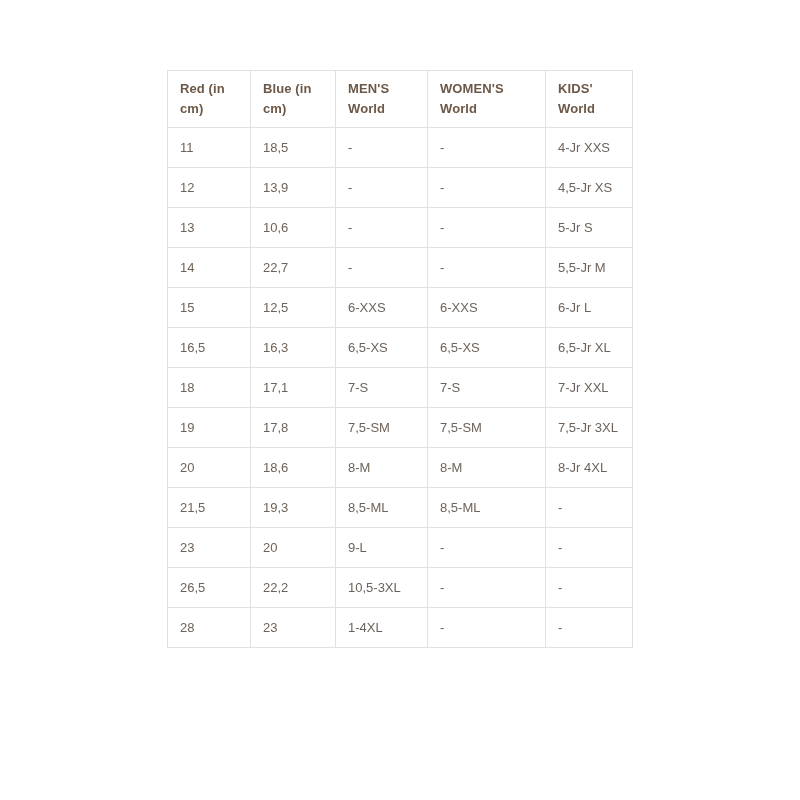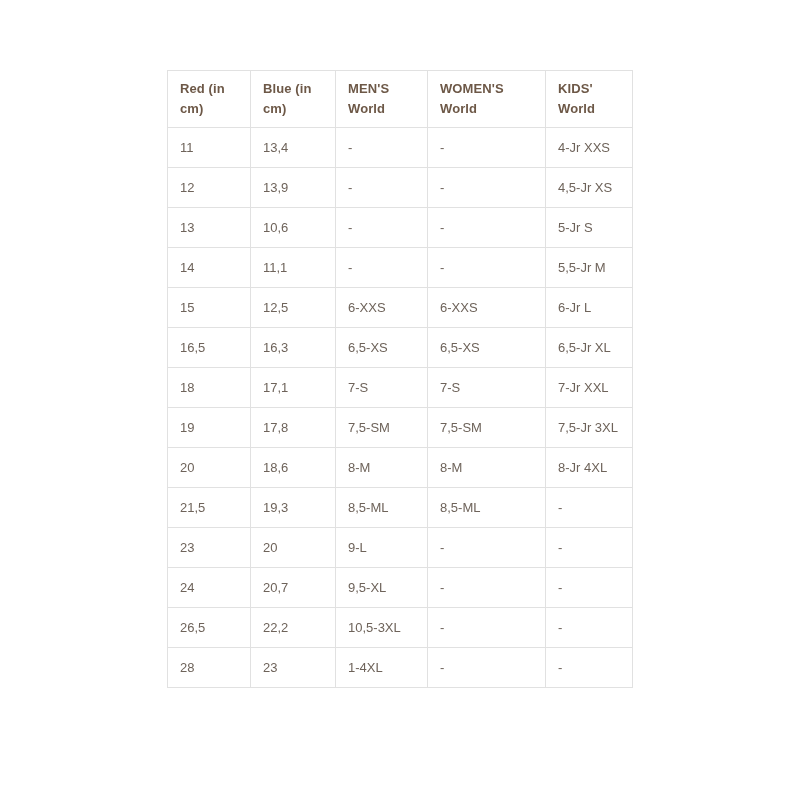--- a/index.html
+++ b/index.html
@@ -64,42 +64,42 @@
           <th>Red (in cm)</th>
           <th>Blue (in cm)</th>
           <th>MEN'S World</th>
           <th>WOMEN'S World</th>
           <th>KIDS' World</th>
         </tr>
     </thead>
     <tbody>
         <tr>
           <td>11</td>
-          <td>13,4</td>
+          <td>18,5</td>
           <td>-</td>
           <td>-</td>
           <td>4-Jr XXS</td>
         </tr>
         <tr>
           <td>12</td>
           <td>13,9</td>
           <td>-</td>
           <td>-</td>
           <td>4,5-Jr XS</td>
         </tr>
         <tr>
           <td>13</td>
           <td>10,6</td>
           <td>-</td>
           <td>-</td>
           <td>5-Jr S</td>
         </tr>
         <tr>
           <td>14</td>
-          <td>11,1</td>
+          <td>22,7</td>
           <td>-</td>
           <td>-</td>
           <td>5,5-Jr M</td>
         </tr>
         <tr>
           <td>15</td>
           <td>12,5</td>
           <td>6-XXS</td>
           <td>6-XXS</td>
           <td>6-Jr L</td>
@@ -140,27 +140,20 @@
           <td>-</td>
         </tr>
         <tr>
           <td>23</td>
           <td>20</td>
           <td>9-L</td>
           <td>-</td>
           <td>-</td>
         </tr>
         <tr>
-          <td>24</td>
-          <td>20,7</td>
-          <td>9,5-XL</td>
-          <td>-</td>
-          <td>-</td>
-        </tr>
-        <tr>
           <td>26,5</td>
           <td>22,2</td>
           <td>10,5-3XL</td>
           <td>-</td>
           <td>-</td>
         </tr>
         <tr>
           <td>28</td>
           <td>23</td>
           <td>1-4XL</td>

